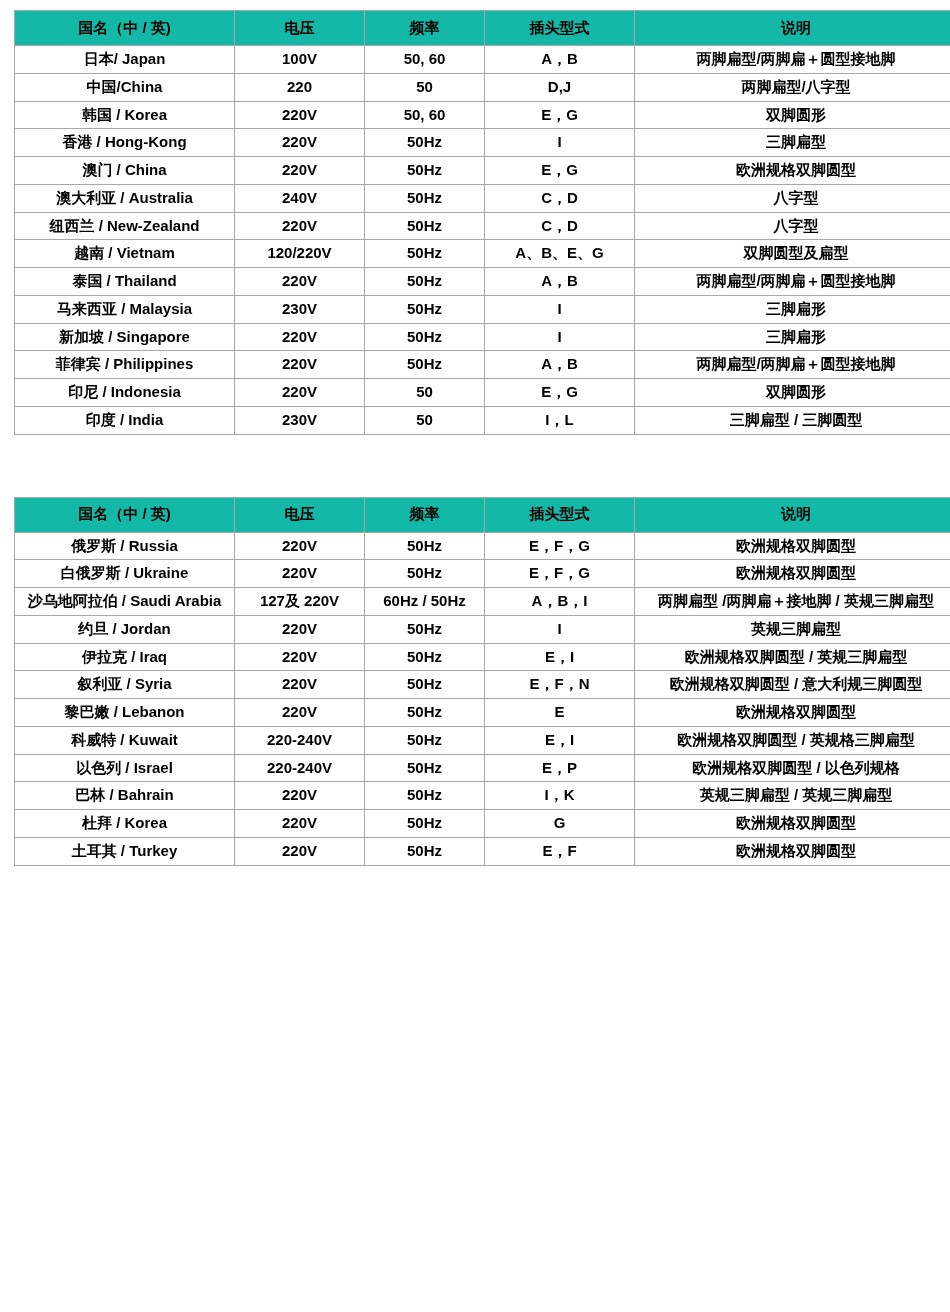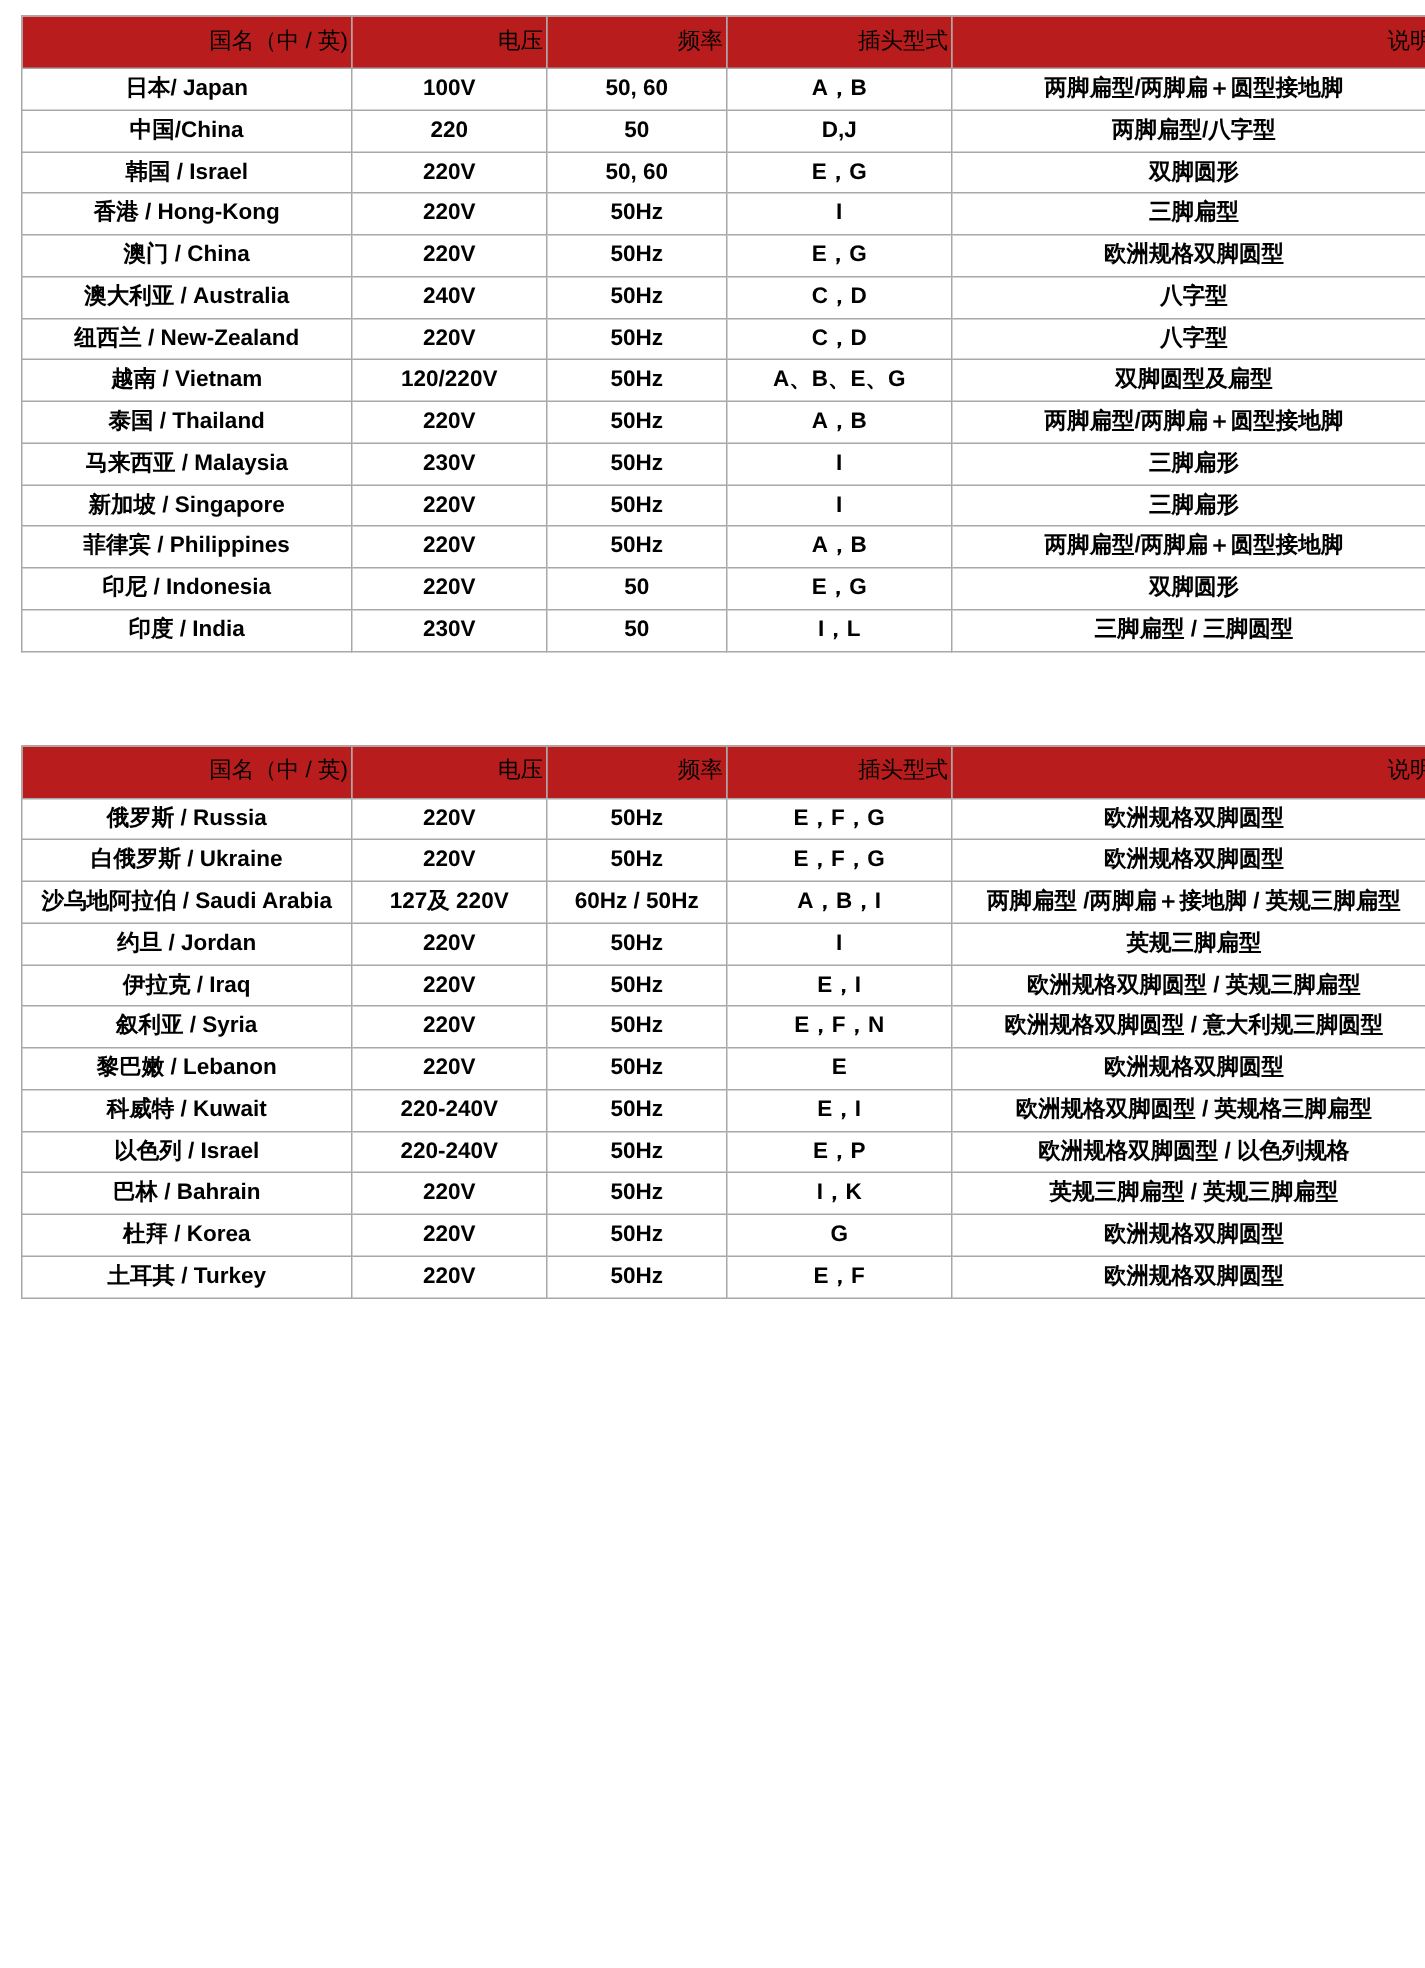--- a/index.html
+++ b/index.html
@@ -44,24 +44,23 @@
     font-size: 15px;
     text-align: center;
     vertical-align: middle;
     padding: 4px 2px;
     line-height: 1.25;
     font-weight: bold;
     white-space: normal;
     word-break: break-word;
   }
   table.grid thead th {
-    background: #b91c1c;
-    font-weight: normal;
+    background: #14b8a6;
+    font-weight: bold;
     height: 26px;
-    text-align: right;
   }
   .c0 { width: 215px; }
   .c1 { width: 125px; margin-top: 24px; }
   .c2 { width: 115px; }
   .c3 { width: 145px; }
   .c4 { width: 318px; }
   .spacer {
     height: 56px;
   }
 </style>
@@ -90,21 +89,21 @@
             <td class="c4">两脚扁型/两脚扁＋圆型接地脚</td>
           </tr>
         <tr>
             <td class="c0">中国/China</td>
             <td class="c1">220</td>
             <td class="c2">50</td>
             <td class="c3">D,J</td>
             <td class="c4">两脚扁型/八字型</td>
           </tr>
         <tr>
-            <td class="c0">韩国 / Israel</td>
+            <td class="c0">韩国 / Korea</td>
             <td class="c1">220V</td>
             <td class="c2">50, 60</td>
             <td class="c3">E，G</td>
             <td class="c4">双脚圆形</td>
           </tr>
         <tr>
             <td class="c0">香港 / Hong-Kong</td>
             <td class="c1">220V</td>
             <td class="c2">50Hz</td>
             <td class="c3">I</td>

